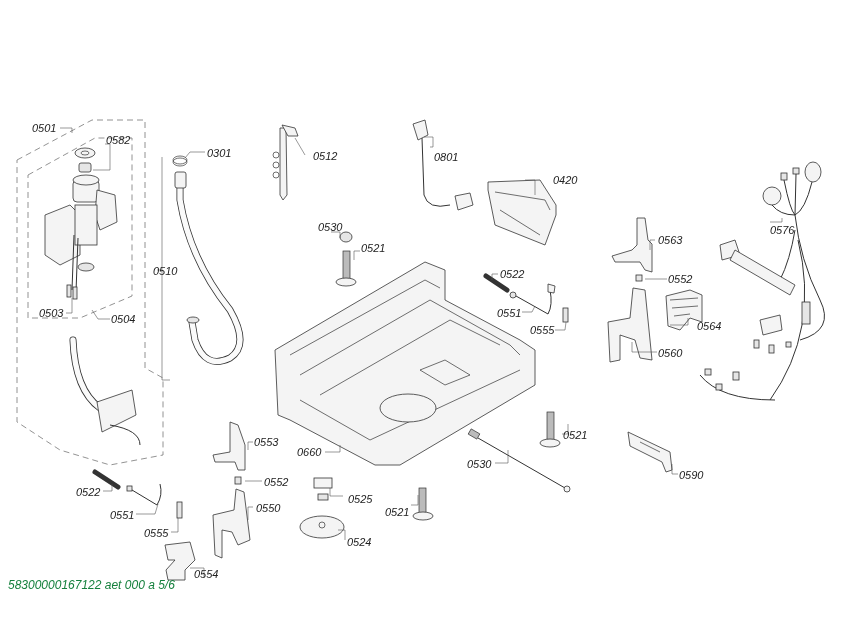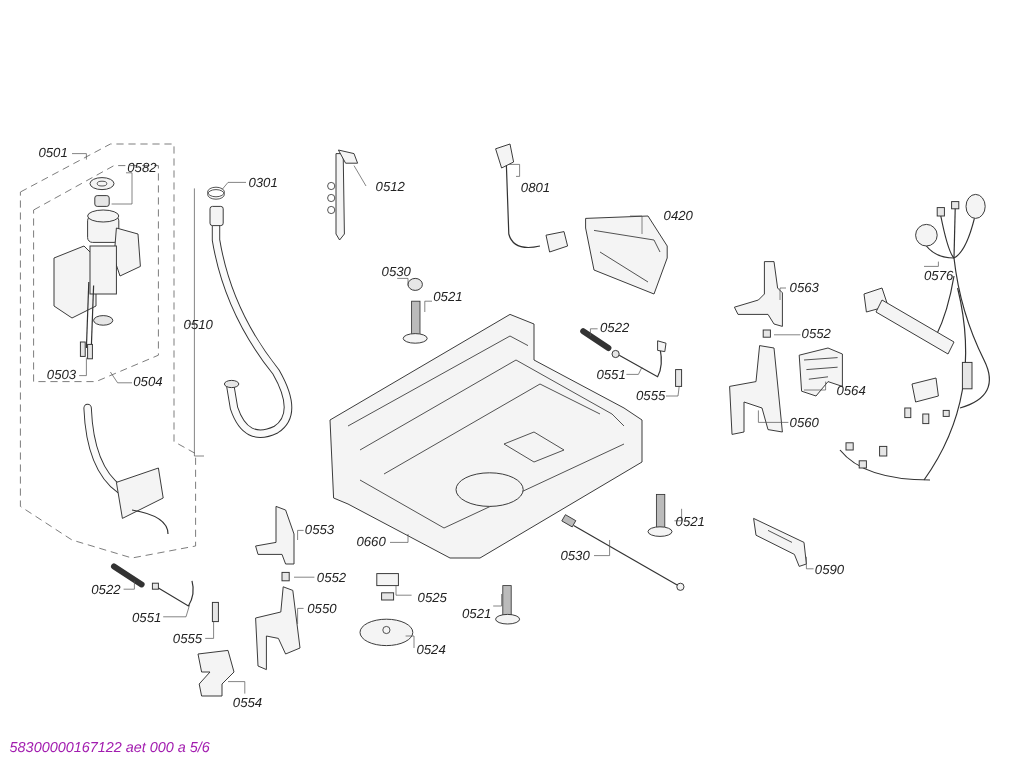--- a/index.html
+++ b/index.html
@@ -1,20 +1,20 @@
 <!DOCTYPE html>
 <html><head>
 <meta charset="utf-8">
 <style>
   html, body { margin:0; padding:0; background:#ffffff; }
   body { width:847px; height:635px; position:relative; overflow:hidden;
          font-family:"Liberation Sans", sans-serif; color:#222; }
   #canvas { position:absolute; left:0; top:0; width:847px; height:518px;font-style:italic; }
   .lbl { position:absolute; font-size:11px; line-height:12px; color:#222; white-space:nowrap; }
-  .footer { position:absolute; left:8px; top:616px; font-size:12px; color:#a21caf; }
+  .footer { position:absolute; left:8px; top:578px; font-size:12px; color:#15803d; }
   svg .part { fill:#f4f4f4; stroke:#333; stroke-width:0.8; }
   svg .part2 { fill:#e6e6e6; stroke:#333; stroke-width:0.8; }
   svg .thin { fill:none; stroke:#333; stroke-width:0.7; }
   svg .leader { fill:none; stroke:#555; stroke-width:0.6; }
   svg .dash { fill:none; stroke:#777; stroke-width:0.8; stroke-dasharray:6 4; }
   svg .hose { fill:none; stroke:#333; stroke-width:7; stroke-linecap:round; }
   svg .hosein { fill:none; stroke:#fafafa; stroke-width:5.4; stroke-linecap:round; }
   svg .wire { fill:none; stroke:#333; stroke-width:1; }
   svg .screw { fill:#bbb; stroke:#333; stroke-width:0.7; }
 </style>
@@ -267,16 +267,16 @@
   <span class="lbl" style="left:679px;top:469px">0590</span>
   <span class="lbl" style="left:254px;top:436px">0553</span>
   <span class="lbl" style="left:264px;top:476px">0552</span>
   <span class="lbl" style="left:348px;top:493px">0525</span>
   <span class="lbl" style="left:256px;top:502px">0550</span>
   <span class="lbl" style="left:76px;top:486px">0522</span>
   <span class="lbl" style="left:110px;top:509px">0551</span>
   <span class="lbl" style="left:385px;top:506px">0521</span>
   <span class="lbl" style="left:347px;top:536px">0524</span>
   <span class="lbl" style="left:144px;top:527px">0555</span>
-  <span class="lbl" style="left:194px;top:580px">0554</span>
+  <span class="lbl" style="left:194px;top:568px">0554</span>
 
   <span class="footer">58300000167122 aet 000 a 5/6</span>
 </div>
 
 </body></html>

